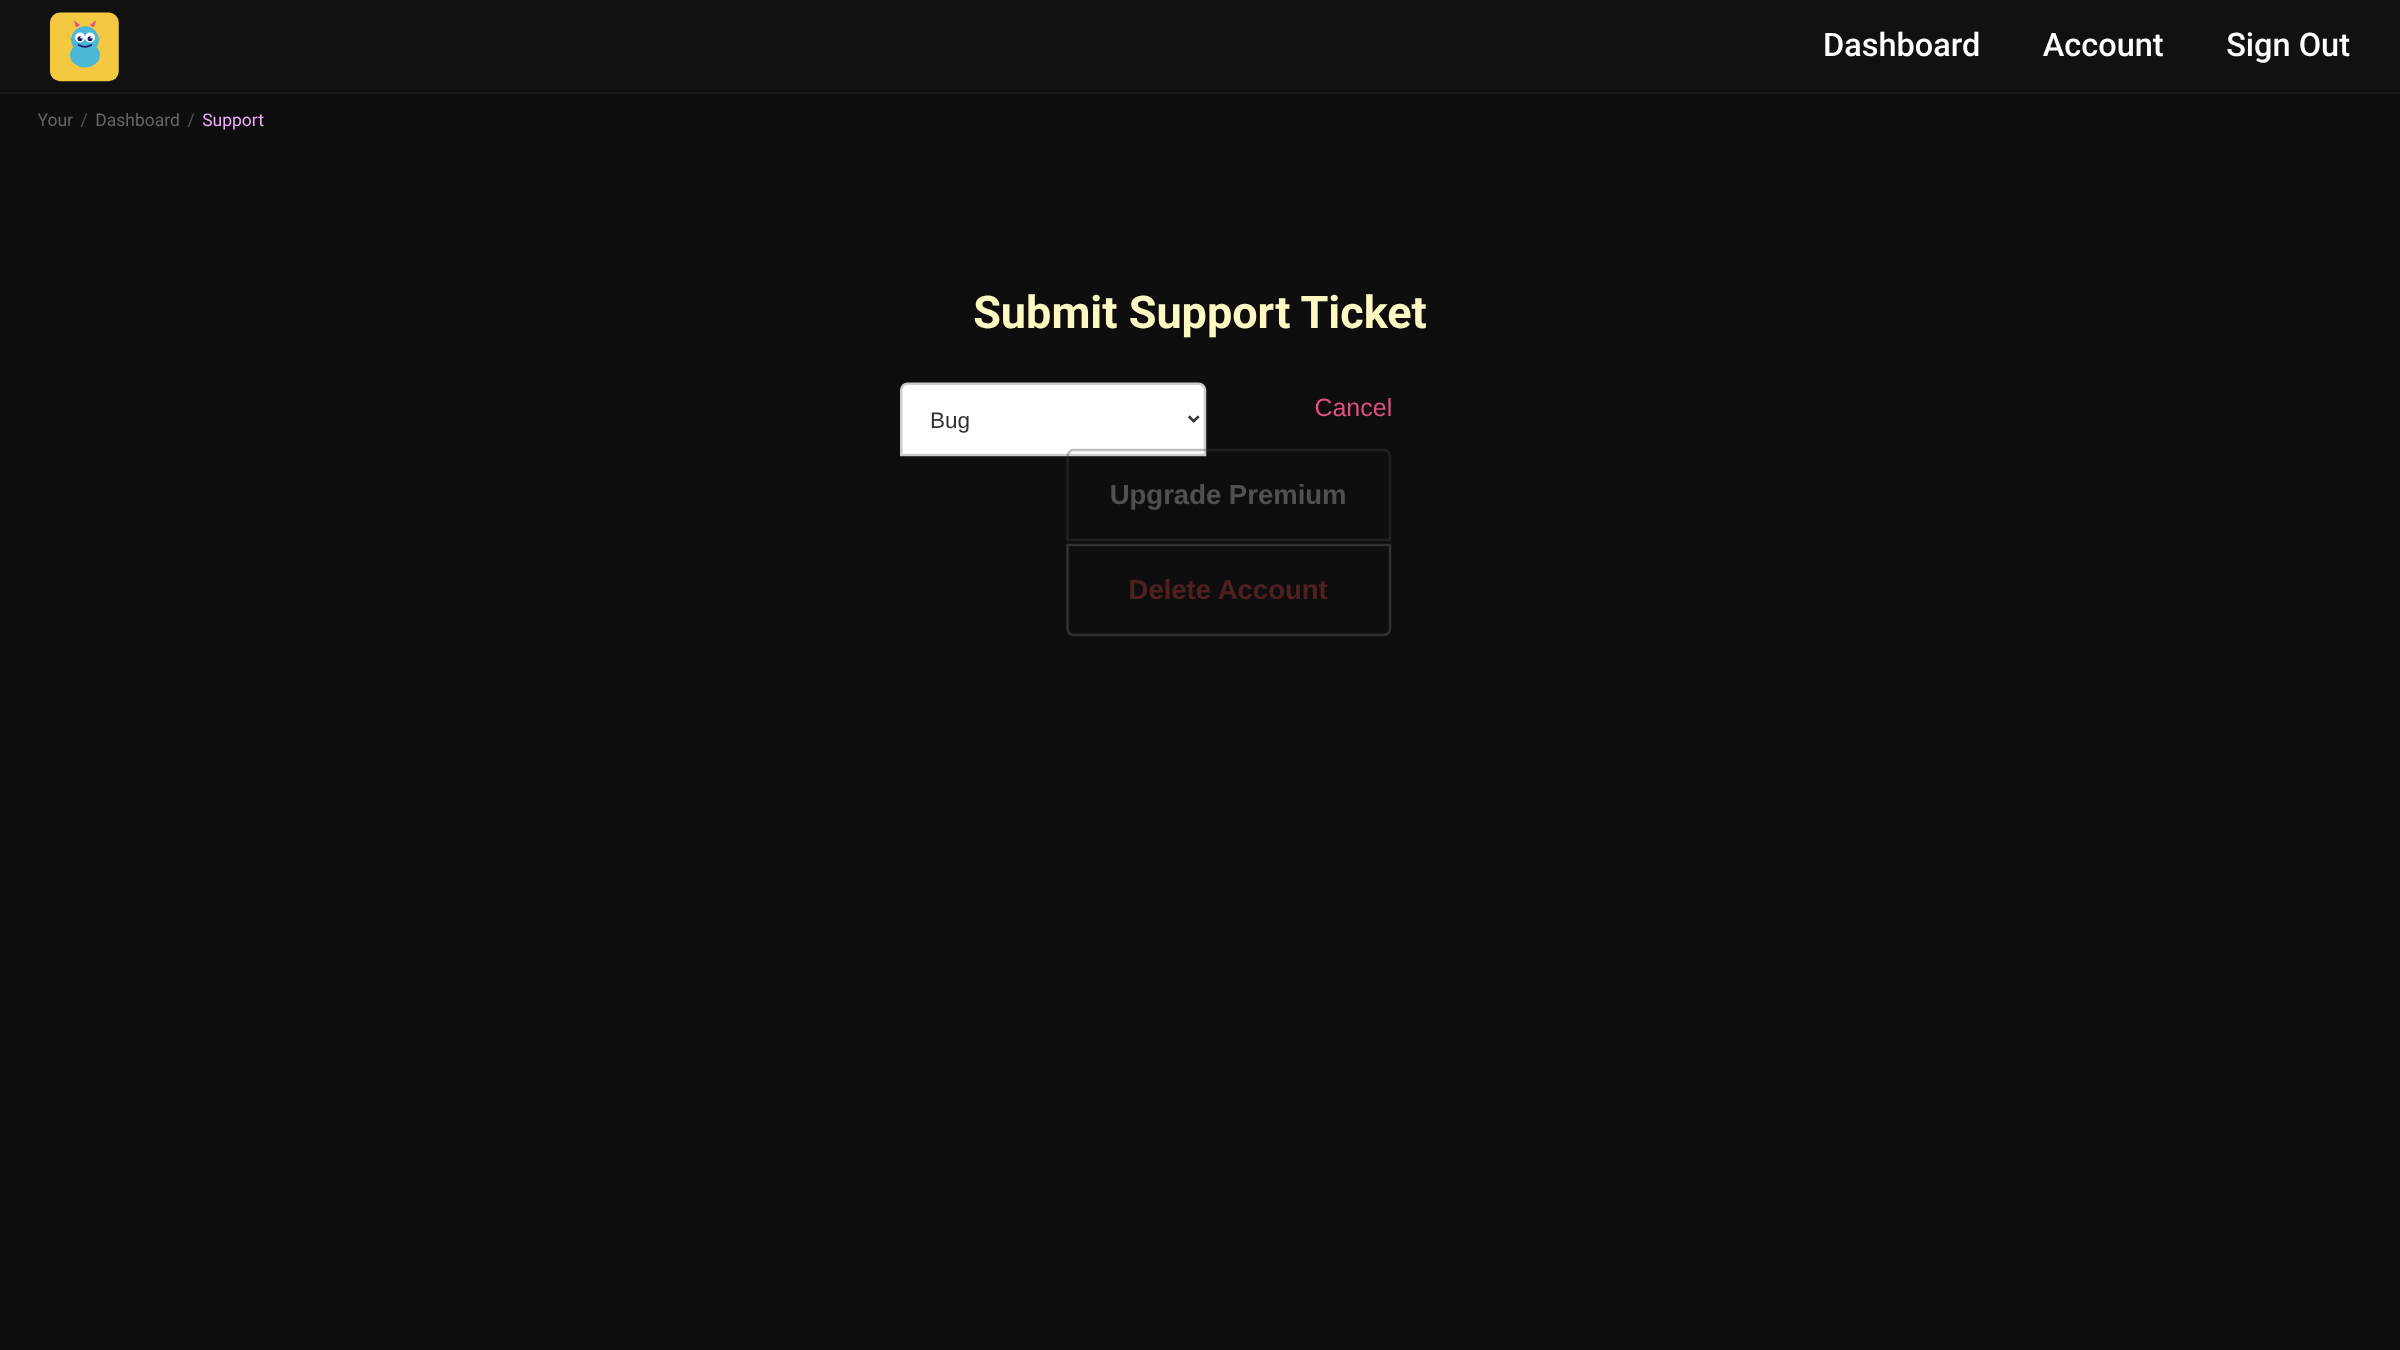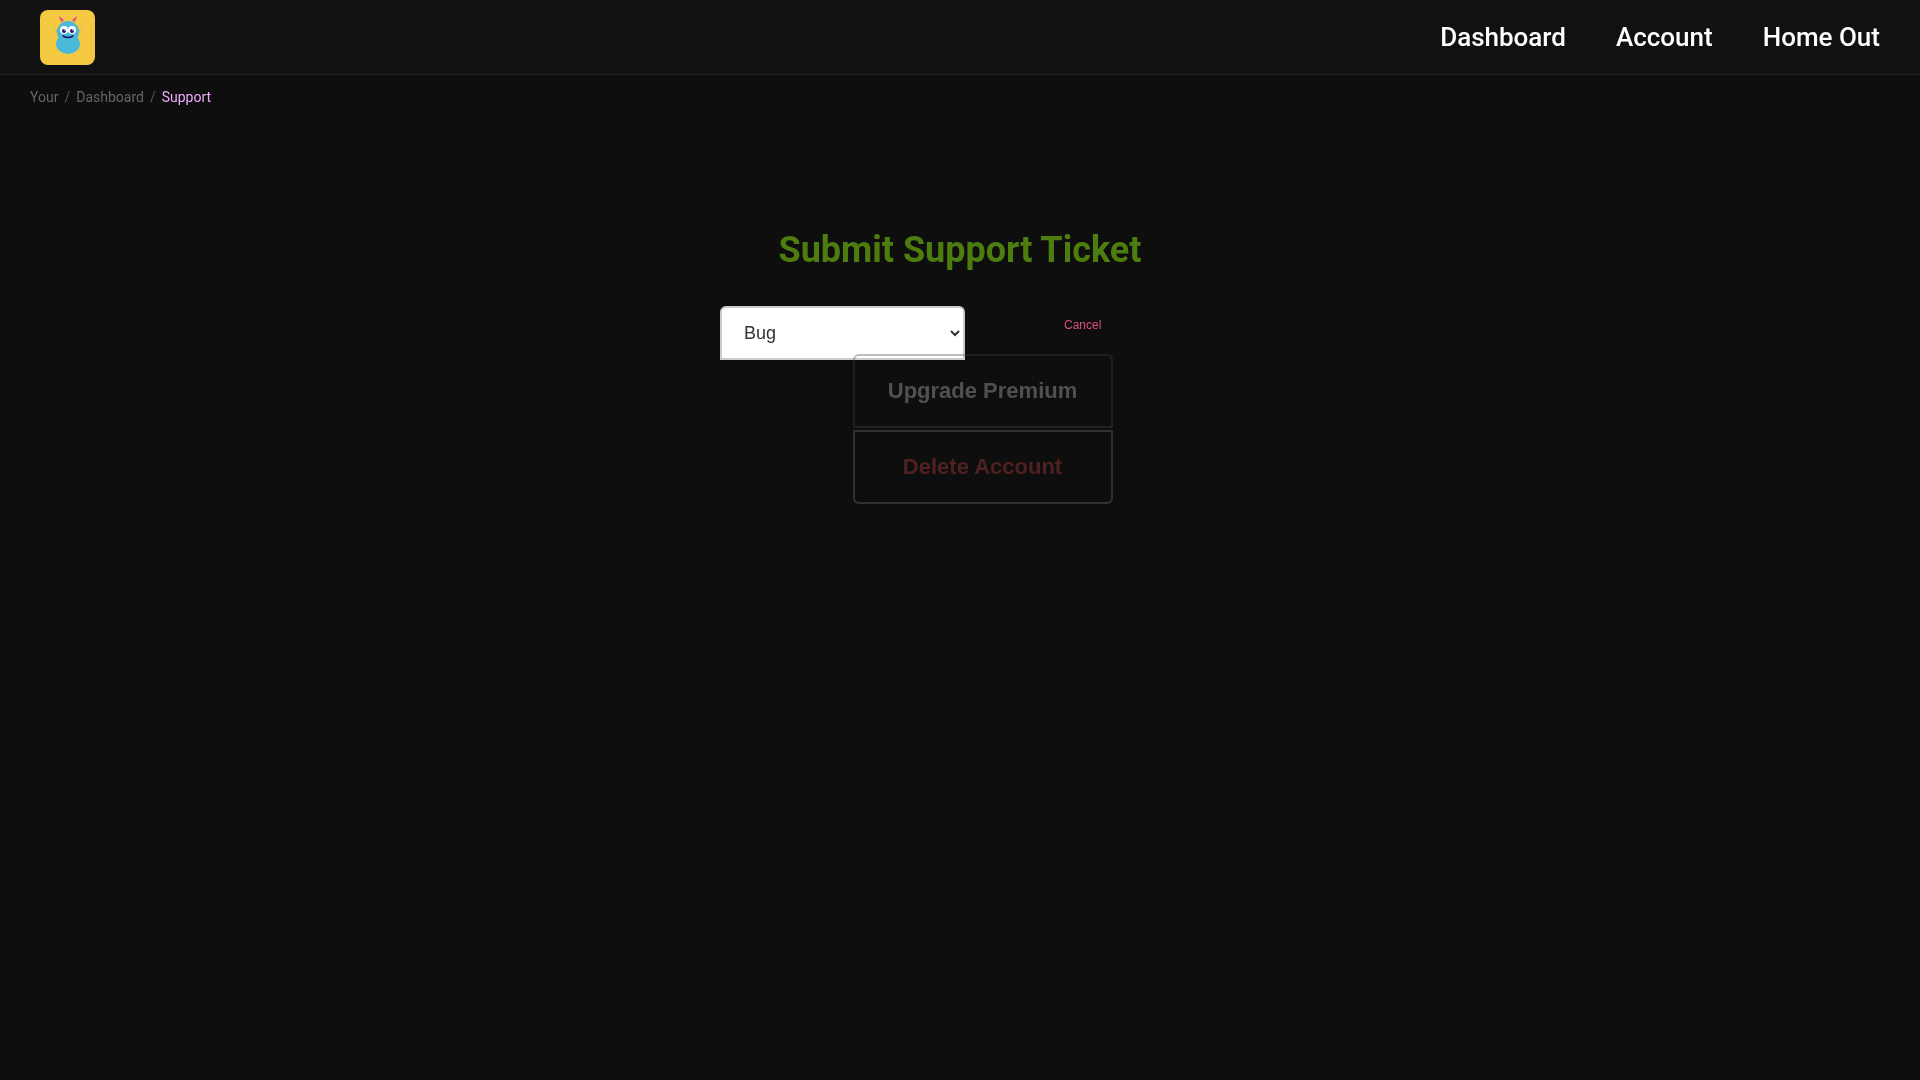--- a/index.html
+++ b/index.html
@@ -83,21 +83,21 @@
     .main-content {
       display: flex;
       flex-direction: column;
       align-items: center;
       padding-top: 110px;
     }
 
     .page-title {
       font-size: 36px;
       font-weight: 700;
-      color: #4d7c0f;
+      color: #fef9c3;
       margin-bottom: 35px;
       text-align: center;
     }
 
     
     .support-form {
       display: flex;
       flex-direction: row;
       width: 480px;
       gap: 0;
@@ -146,21 +146,21 @@
       border: none;
       border-radius: 6px;
       cursor: pointer;
       margin-bottom: 12px;
       letter-spacing: 0.5px;
     }
 
     .cancel-button {
       width: 100%;
       padding: 10px;
-      font-size: 12px;
+      font-size: 20px;
       font-weight: 500;
       background: transparent;
       color: #e05080;
       border: none;
       cursor: pointer;
       text-align: center;
       margin-bottom: 20px;
     }
 
     
@@ -228,21 +228,21 @@
       <path d="M20,24 Q25,27 30,24" stroke="#1a1a6e" stroke-width="1.5" fill="none" stroke-linecap="round"></path>
 
       <polygon points="14,20 10,14 16,22" fill="#3aa8c8"></polygon>
       <polygon points="36,20 40,14 34,22" fill="#3aa8c8"></polygon>
     </svg>
   </div>
 
   <nav class="header-nav">
     <a>Dashboard</a>
     <a>Account</a>
-    <a>Home Out</a>
+    <a>Sign Out</a>
   </nav>
 </header>
 
 <div class="breadcrumb">
   <span>Your</span>
   <span class="separator">/</span>
   <span>Dashboard</span>
   <span class="separator">/</span>
   <span class="current">Support</span>
 </div>

